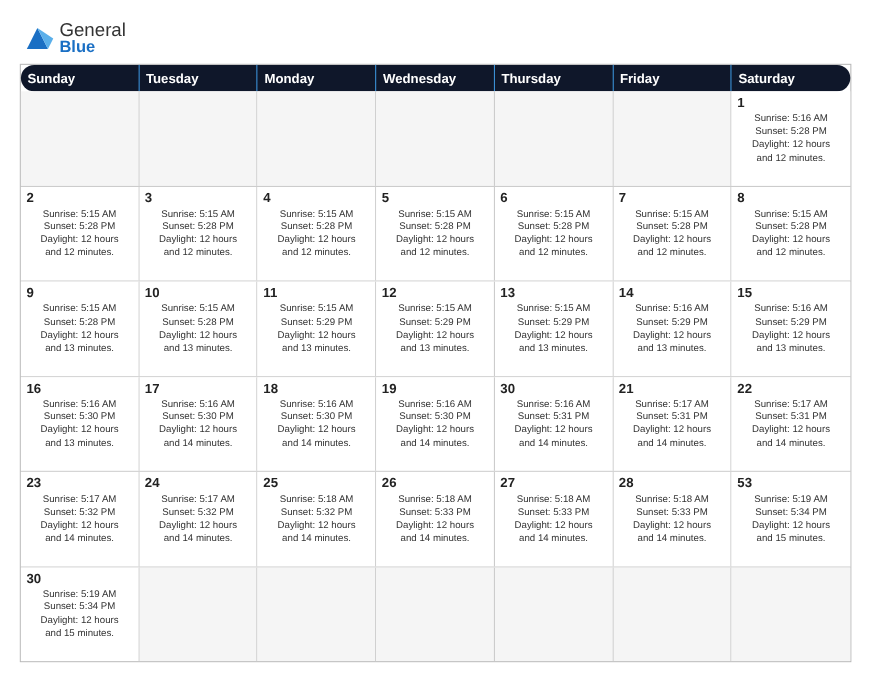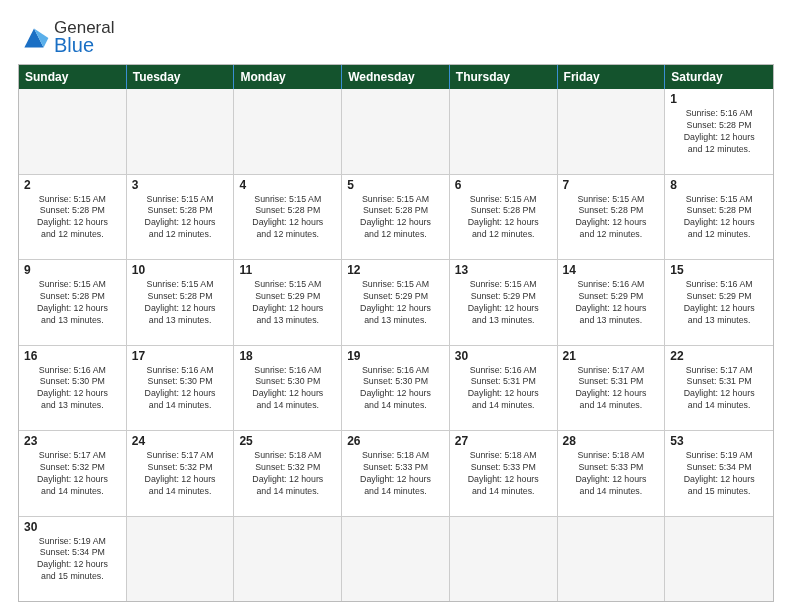--- a/index.html
+++ b/index.html
@@ -46,21 +46,22 @@
     }
     .calendar {
       flex: 1;
       display: flex;
       flex-direction: column;
       border: 1px solid #bbb;
     }
     .cal-header {
       display: grid;
       grid-template-columns: repeat(7, 1fr);
-      background: #14532d;
+      background: #0f172a;
+      border-radius: 12px;
     }
     .cal-header-cell {
       color: #fff;
       font-size: 12px;
       font-weight: bold;
       padding: 5px 6px;
       text-align: left;
       border-right: 1px solid #3a8fd4;
     }
     .cal-header-cell:last-child { border-right: none; }
@@ -106,21 +107,21 @@
 
 <div class="page">
   <div class="header">
     <div class="logo">
       <svg class="logo-icon" viewBox="0 0 40 40">
         <polygon points="8,32 20,8 32,32" fill="#1a6fc4"></polygon>
         <polygon points="20,8 32,32 38,20" fill="#5aafea"></polygon>
       </svg>
       <div>
         <div style="font-size:17px; color:#333;">General</div>
-        <div style="font-size:20px; color:#1a6fc4; font-weight:normal; margin-top:-4px;">Blue</div>
+        <div style="font-size:15px; color:#1a6fc4; font-weight:bold; margin-top:-4px;">Blue</div>
       </div>
     </div>
     <div class="title-block">
       <div class="month-title"></div>
       <div class="location"></div>
     </div>
   </div>
 
   <div class="calendar">
     <div class="cal-header">

